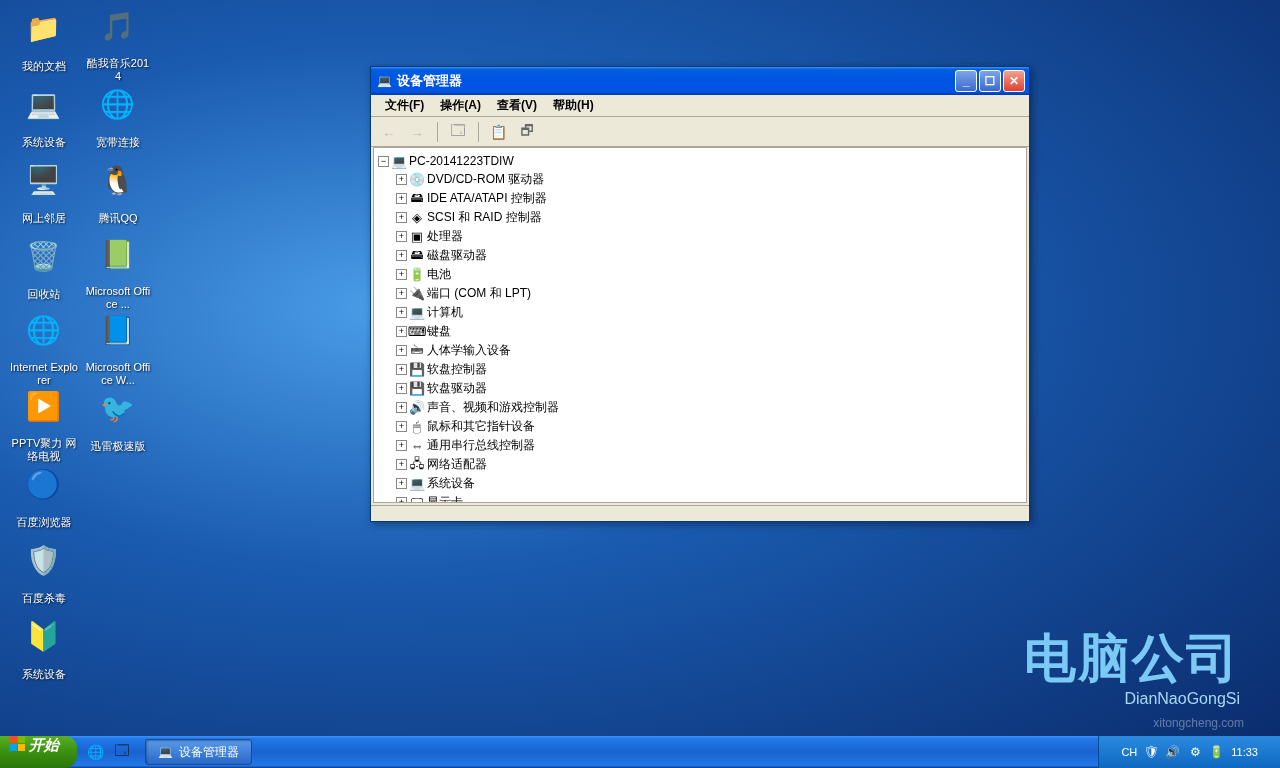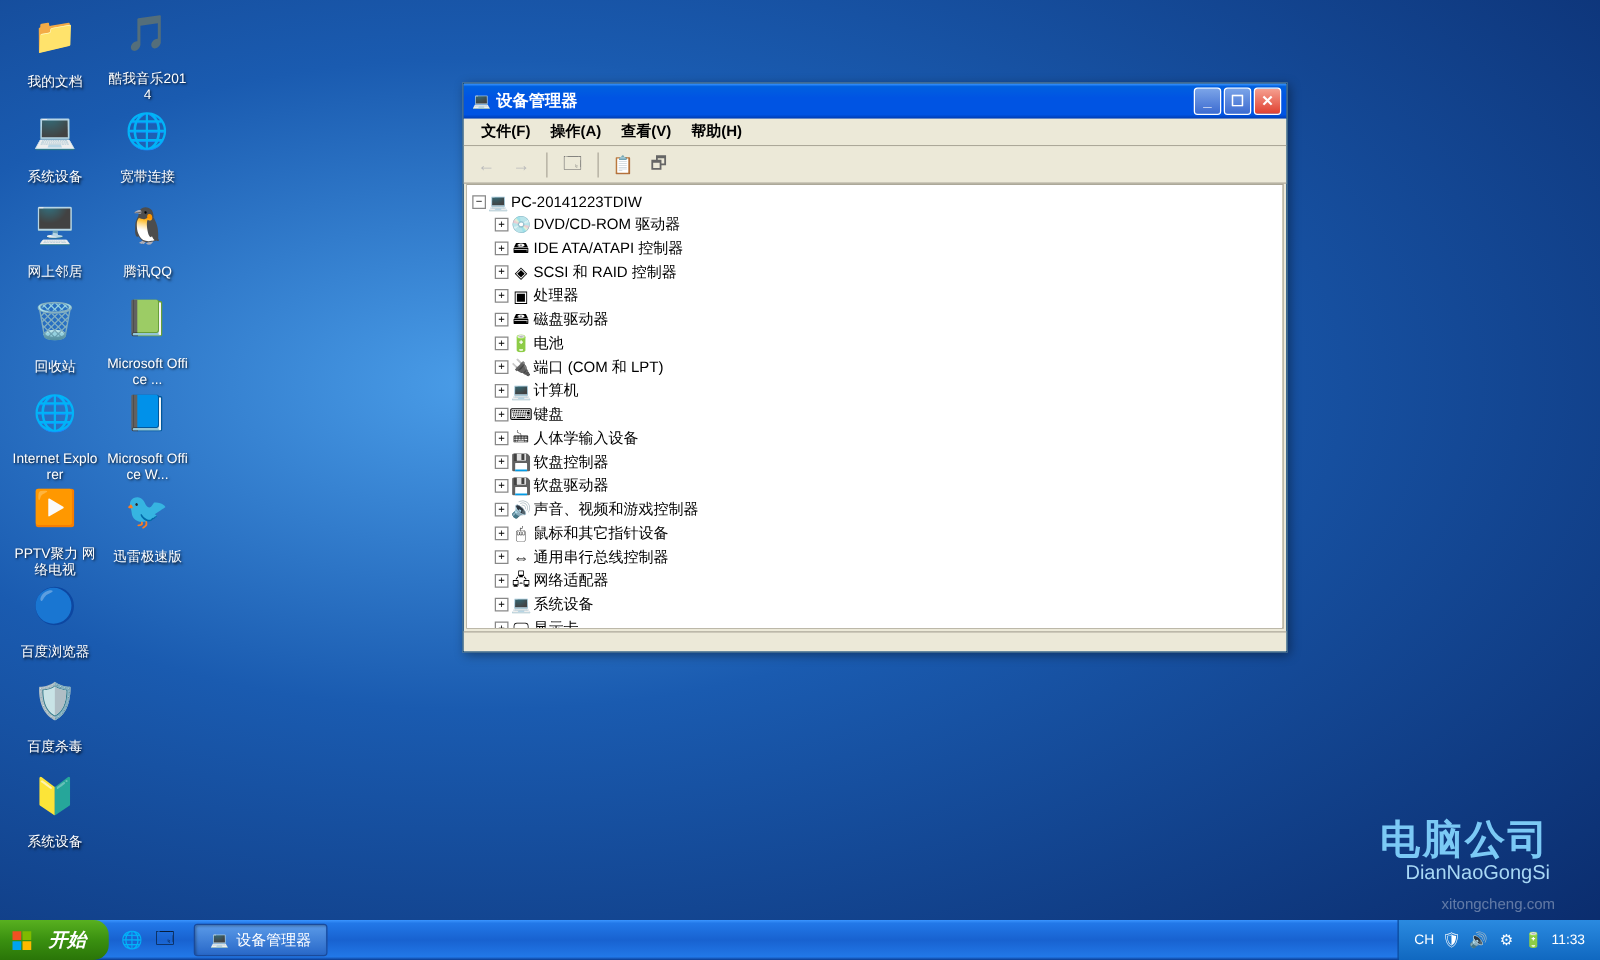--- a/index.html
+++ b/index.html
@@ -3,21 +3,21 @@
 <meta charset="utf-8">
 <style>
 * { margin: 0; padding: 0; box-sizing: border-box; font-family: "SimSun", "宋体", Tahoma, sans-serif; }
 body { width: 1280px; height: 768px; overflow: hidden; background: radial-gradient(ellipse at 30% 40%, #4a9de8 0%, #1a5bb0 40%, #0a2a6a 100%); position: relative; }
 .desktop { position: absolute; inset: 0; }
 .desktop-icons { position: absolute; top: 8px; left: 8px; display: grid; grid-template-columns: 72px 72px; grid-auto-rows: 74px; gap: 2px 2px; }
 .dicon { display: flex; flex-direction: column; align-items: center; justify-content: flex-start; text-align: center; cursor: pointer; padding-top: 2px; }
 .dicon-img { width: 36px; height: 36px; display: flex; align-items: center; justify-content: center; font-size: 28px; }
 .dicon-label { color: #fff; font-size: 11px; line-height: 13px; text-shadow: 1px 1px 2px rgba(0,0,0,0.8); margin-top: 14px; max-width: 68px; word-break: break-all; }
 .brand { position: absolute; right: 40px; bottom: 60px; text-align: right; color: #7bc9f5; }
-.brand-cn { font-size: 32px; font-weight: bold; letter-spacing: 2px; font-family: Liberation Serif, serif; }
+.brand-cn { font-size: 52px; font-weight: bold; letter-spacing: 2px; font-family: Liberation Serif, serif; }
 .brand-en { font-size: 16px; color: #a8d8f5; margin-top: -4px; text-align: right; }
 .watermark { position: absolute; right: 36px; bottom: 38px; color: rgba(255,255,255,0.35); font-size: 12px; }
 
 .window { position: absolute; left: 370px; top: 66px; width: 660px; height: 456px; background: #ece9d8; border: 1px solid #003c74; box-shadow: 2px 2px 8px rgba(0,0,0,0.4); display: flex; flex-direction: column; }
 .titlebar { height: 28px; background: linear-gradient(to bottom, #3a95ff 0%, #0060e0 8%, #0054e3 40%, #0054e3 88%, #003bb0 100%); display: flex; align-items: center; padding: 0 4px 0 6px; color: #fff; font-size: 13px; }
 .titlebar-icon { width: 16px; height: 16px; margin-right: 4px; display: inline-flex; align-items: center; justify-content: center; font-size: 12px; }
 .titlebar-text { flex: 1; font-weight: bold; }
 .titlebar-btns { display: flex; gap: 2px; }
 .tb-btn { width: 22px; height: 22px; border: 1px solid #fff; border-radius: 3px; display: flex; align-items: center; justify-content: center; font-size: 12px; font-weight: bold; cursor: pointer; color: #fff; }
 .tb-min, .tb-max { background: linear-gradient(to bottom, #7ba4e8, #3c6bd0); }
@@ -34,27 +34,27 @@
 .content { flex: 1; background: #fff; border: 1px solid #aca899; margin: 0 2px 2px 2px; overflow: auto; padding: 4px; font-size: 12px; }
 .tree-root { list-style: none; }
 .tree-root > li { display: flex; align-items: center; gap: 2px; padding: 1px 0; cursor: default; }
 .tree-children { list-style: none; margin-left: 18px; }
 .tree-children > li { display: flex; align-items: center; gap: 2px; padding: 1px 0; cursor: default; }
 .expander { width: 11px; height: 11px; border: 1px solid #888; display: inline-flex; align-items: center; justify-content: center; font-size: 9px; line-height: 9px; background: #fff; color: #000; cursor: pointer; }
 .node-icon { width: 16px; height: 16px; display: inline-flex; align-items: center; justify-content: center; font-size: 13px; }
 .statusbar { height: 16px; background: #ece9d8; border-top: 1px solid #aca899; }
 
 .taskbar { position: absolute; left: 0; right: 0; bottom: 0; height: 32px; background: linear-gradient(to bottom, #3a95ff 0%, #2278e8 8%, #1862d0 50%, #2278e8 92%, #0a3b90 100%); display: flex; align-items: center; }
-.start-btn { height: 32px; padding: 0 18px 0 10px; background: linear-gradient(to bottom, #58b020 0%, #3a9010 50%, #2a7508 100%); color: #fff; font-weight: bold; font-size: 15px; font-style: italic; display: flex; align-items: center; gap: 14px; cursor: pointer; border-radius: 0 12px 12px 0; font-family: "Microsoft YaHei", sans-serif; }
+.start-btn { height: 32px; padding: 0 18px 0 10px; background: linear-gradient(to bottom, #58b020 0%, #3a9010 50%, #2a7508 100%); color: #fff; font-weight: bold; font-size: 15px; font-style: italic; display: flex; gap: 4px; cursor: pointer; border-radius: 0 12px 12px 0; font-family: "Microsoft YaHei", sans-serif; }
 .start-logo { display: inline-grid; grid-template-columns: 7px 7px; grid-template-rows: 7px 7px; gap: 1px; }
 .start-logo span:nth-child(1){background:#f25022}.start-logo span:nth-child(2){background:#7fba00}.start-logo span:nth-child(3){background:#00a4ef}.start-logo span:nth-child(4){background:#ffb900}
 .ql { display: flex; align-items: center; gap: 4px; padding: 0 8px; }
 .ql-item { width: 22px; height: 22px; display: flex; align-items: center; justify-content: center; cursor: pointer; font-size: 14px; }
 .task-item { height: 26px; padding: 0 12px; margin-left: 4px; background: linear-gradient(to bottom, #5a9ae8, #2868c8); border: 1px solid #1a4a9a; border-radius: 3px; color: #fff; font-size: 12px; display: flex; align-items: center; gap: 6px; cursor: pointer; box-shadow: inset 1px 1px 2px rgba(0,0,0,0.3); }
-.systray { margin-left: auto; height: 32px; background: linear-gradient(to bottom, #2a8ae0, #1068c0); display: flex; align-items: center; padding: 0 12px; gap: 6px; color: #fff; font-size: 11px; border-left: 1px solid #0a4a9a; }
+.systray { margin-left: auto; height: 32px; background: linear-gradient(to bottom, #2a8ae0, #1068c0); display: flex; align-items: center; padding: 0 22px; gap: 6px; color: #fff; font-size: 11px; border-left: 1px solid #0a4a9a; }
 .tray-icon { width: 16px; height: 16px; display: flex; align-items: center; justify-content: center; font-size: 12px; }
 </style>
 </head>
 <body>
 
 <div class="desktop">
   <div class="desktop-icons" id="desktop-icons">
       <div class="dicon">
         <div class="dicon-img">📁</div>
         <div class="dicon-label">我的文档</div>

